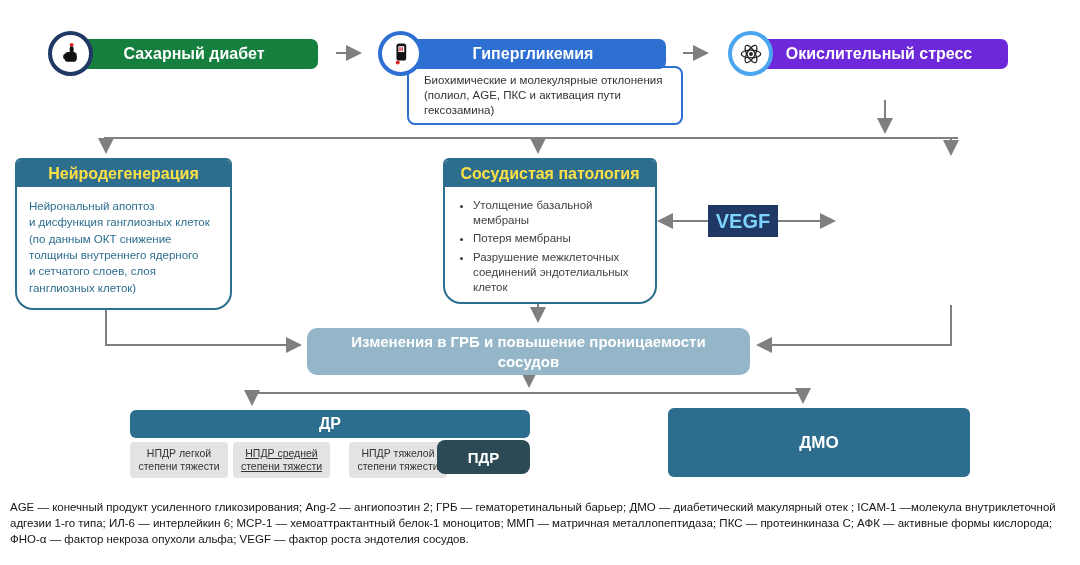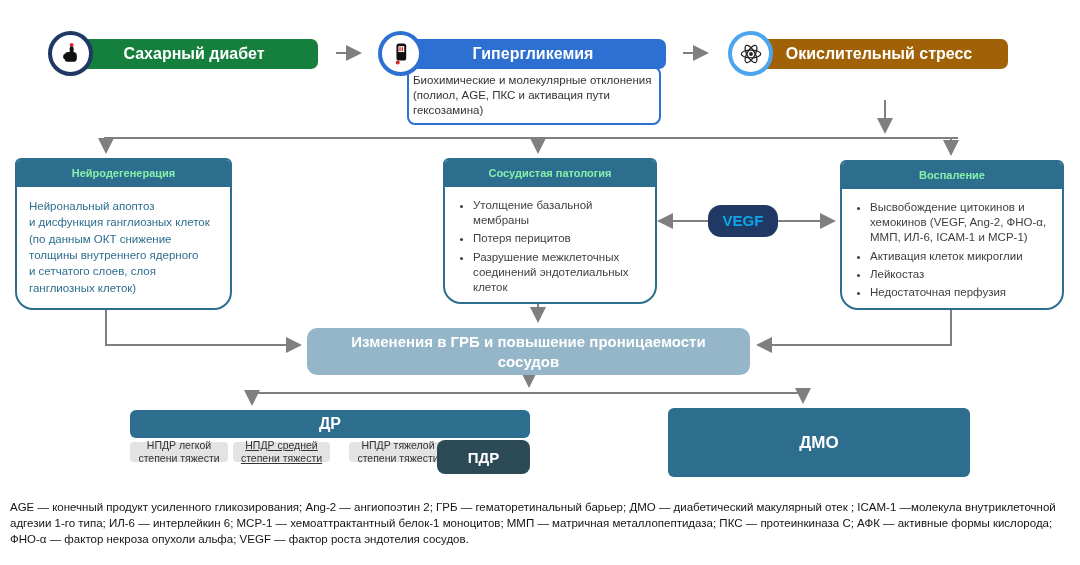--- a/index.html
+++ b/index.html
@@ -4,54 +4,54 @@
 <style>
   html,body{margin:0;padding:0;background:#fff;font-family:"Liberation Sans",sans-serif;}
   .page{position:relative;width:1080px;height:565px;background:#fff;overflow:hidden;}
   .overlay{position:absolute;left:0;top:0;z-index:0;pointer-events:none;}
 
   
   .pill{position:absolute;height:30px;border-radius:7px;color:#fff;font-weight:bold;
         font-size:16px;text-align:center;line-height:30px;z-index:2;}
   .pill-navy{background:#15803d;}
   .pill-blue{background:#2e6fd2;}
-  .pill-sky{background:#a16207;}
+  .pill-sky{background:#6d28d9;}
   .icon-circle{position:absolute;width:37px;height:37px;border-radius:50%;background:#fff;
         z-index:3;display:flex;align-items:center;justify-content:center;}
   .ring-navy{border:4px solid #1f3864;}
   .ring-blue{border:4px solid #2e6fd2;}
   .ring-sky{border:4px solid #4ba5ef;}
 
   .note-box{position:absolute;left:407px;top:66px;width:242px;background:#fff;
-        border:2px solid #2e6fd2;border-radius:8px;padding:5px 4px;font-size:11.5px;
+        border:2px solid #2e6fd2;border-radius:8px;padding:5px 15px;font-size:11.5px;
         line-height:1.3;color:#333;z-index:1;}
 
   
   .cat{position:absolute;background:#fff;border:2px solid #2d6e8e;
        border-radius:6px 6px 18px 18px;overflow:hidden;z-index:2;}
-  .cat-header{background:#2d6e8e;color:#86efac;font-weight:bold;font-size:11px;
+  .cat-header{background:#2d6e8e;color:#fde047;font-weight:bold;font-size:16px;
        text-align:center;line-height:27px;height:27px;}
   .cat-body{padding:11px 8px 8px 12px;font-size:11.5px;line-height:1.42;}
   .neuro-text{color:#2d6e8e;white-space:pre-line;}
   .cat ul{margin:0;padding-left:16px;color:#3f3f3f;line-height:1.32;}
   .cat li{margin-bottom:3px;}
 
   .vegf{position:absolute;left:708px;top:205px;width:70px;height:32px;background:#1f3864;
-        border-radius:13px;color:#0ea5e9;font-weight:bold;font-size:15px;text-align:center;
+        border-radius:0;color:#7dd3fc;font-weight:bold;font-size:20px;text-align:center;
         line-height:32px;z-index:2;}
 
   .brb{position:absolute;left:307px;top:328px;width:443px;height:47px;background:#94b6c8;
        border-radius:10px;color:#fff;font-weight:bold;font-size:15px;display:flex;
        align-items:center;justify-content:center;text-align:center;line-height:1.3;
        padding:0 30px;box-sizing:border-box;z-index:2;}
 
   .dr-bar{position:absolute;left:130px;top:410px;width:400px;height:28px;background:#2d6e8e;
        border-radius:6px;color:#fff;font-weight:bold;font-size:16px;text-align:center;
        line-height:28px;z-index:2;}
-  .stage{position:absolute;top:442px;height:20px;background:#e3e3e3;border-radius:4px;
+  .stage{position:absolute;top:442px;height:36px;background:#e3e3e3;border-radius:4px;
        font-size:10.5px;color:#333;display:flex;align-items:center;justify-content:center;
        text-align:center;line-height:1.2;z-index:2;}
   .stage-pdr{position:absolute;top:440px;height:34px;background:#2b4a55;border-radius:8px;
        color:#fff;font-weight:bold;font-size:15px;display:flex;align-items:center;
        justify-content:center;z-index:3;}
   .dmo{position:absolute;left:668px;top:408px;width:302px;height:69px;background:#2d6e8e;
        border-radius:6px;color:#fff;font-weight:bold;font-size:17px;display:flex;
        align-items:center;justify-content:center;z-index:2;}
 
   .footnote{position:absolute;left:10px;top:500px;width:1062px;font-size:11.5px;
@@ -130,37 +130,26 @@
 толщины внутреннего ядерного
 и сетчатого слоев, слоя
 ганглиозных клеток)</div>
   </div>
 
   <div class="cat" style="left:443px;top:158px;width:210px;height:142px;">
     <div class="cat-header">Сосудистая патология</div>
     <div class="cat-body">
       <ul>
           <li>Утолщение базальной мембраны</li>
-          <li>Потеря перицитов</li>
+          <li>Потеря мембраны</li>
           <li>Разрушение межклеточных соединений эндотелиальных клеток</li>
         </ul>
     </div>
   </div>
 
-  <div class="cat" style="left:840px;top:160px;width:220px;height:146px;">
-    <div class="cat-header">Воспаление</div>
-    <div class="cat-body">
-      <ul>
-          <li>Высвобождение цитокинов и хемокинов (VEGF, Ang-2, ФНО-α, ММП, ИЛ-6, ICAM-1 и MCP-1)</li>
-          <li>Активация клеток микроглии</li>
-          <li>Лейкостаз</li>
-          <li>Недостаточная перфузия</li>
-        </ul>
-    </div>
-  </div>
 
   <div class="vegf">VEGF</div>
 
   <div class="brb">Изменения в ГРБ и повышение проницаемости сосудов</div>
 
   <div class="dr-bar">ДР</div>
   <div class="stage" style="left:130px;width:98px;">НПДР легкой степени тяжести</div>
   <div class="stage" style="left:233px;width:97px;text-decoration:underline;">НПДР средней степени тяжести</div>
   <div class="stage" style="left:349px;width:98px;">НПДР тяжелой степени тяжести</div>
   <div class="stage-pdr" style="left:437px;width:93px;">ПДР</div>

